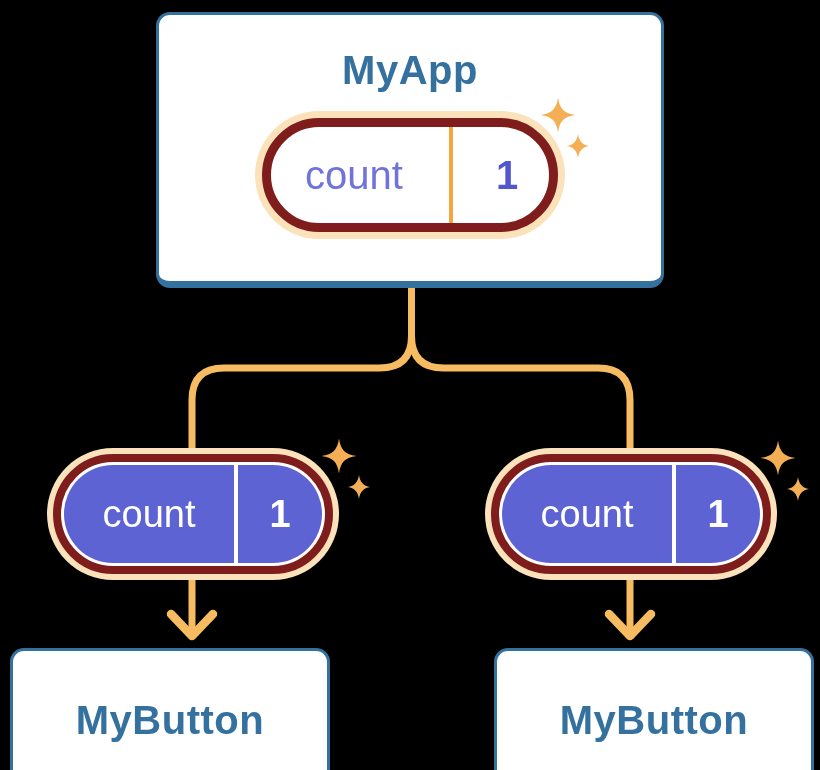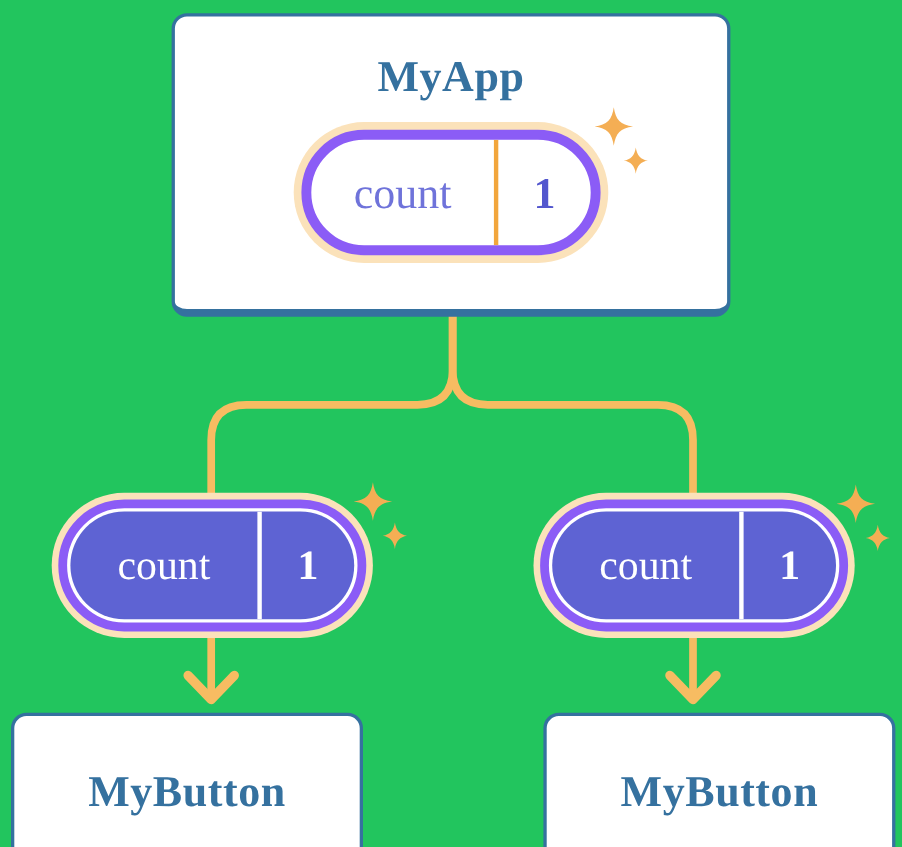--- a/index.html
+++ b/index.html
@@ -1,21 +1,21 @@
 <!DOCTYPE html>
 <html><head>
 <meta charset="utf-8">
 <style>
   html, body { margin: 0; padding: 0; background: #ffffff; }
   .canvas {
     position: relative;
     width: 820px;
     height: 770px;
-    background: #22c55e;
-    font-family: Liberation Serif, serif;
+    background: #000000;
+    font-family: Liberation Sans, sans-serif;
     overflow: hidden;
   }
 
   
   svg.connectors { position: absolute; left: 0; top: 0; z-index: 0; }
   .branch, .arrow-stem { fill: none; stroke-width: 7px; }
   .arrow-head { fill: none; stroke-width: 8.5px; stroke-linecap: round; stroke-linejoin: round; }
 
   
   .component-card {
@@ -45,25 +45,26 @@
 
   
   .pill-halo {
     background: #FBE2BA;
     border-radius: 999px;
     padding: 7px;
     z-index: 2;
   }
   .myapp .pill-halo { margin-top: 18px; }
   .pill-ring {
-    border: 9px solid #8b5cf6;
+    border: 9px solid #7f1d1d;
     border-radius: 999px;
     background: #ffffff;
     display: flex;
     overflow: hidden;
+    gap: 12px;
   }
   .seg { display: flex; align-items: center; justify-content: center; }
 
   
   .outline .seg { height: 96px; }
   .outline .seg-name { width: 166px; color: #6F73DA; font-size: 40px; font-weight: 400; }
   .outline .divider { width: 4px; background: #F2A63C; }
   .outline .seg-value { width: 84px; color: #5357CE; font-size: 40px; font-weight: 700; }
 
   

